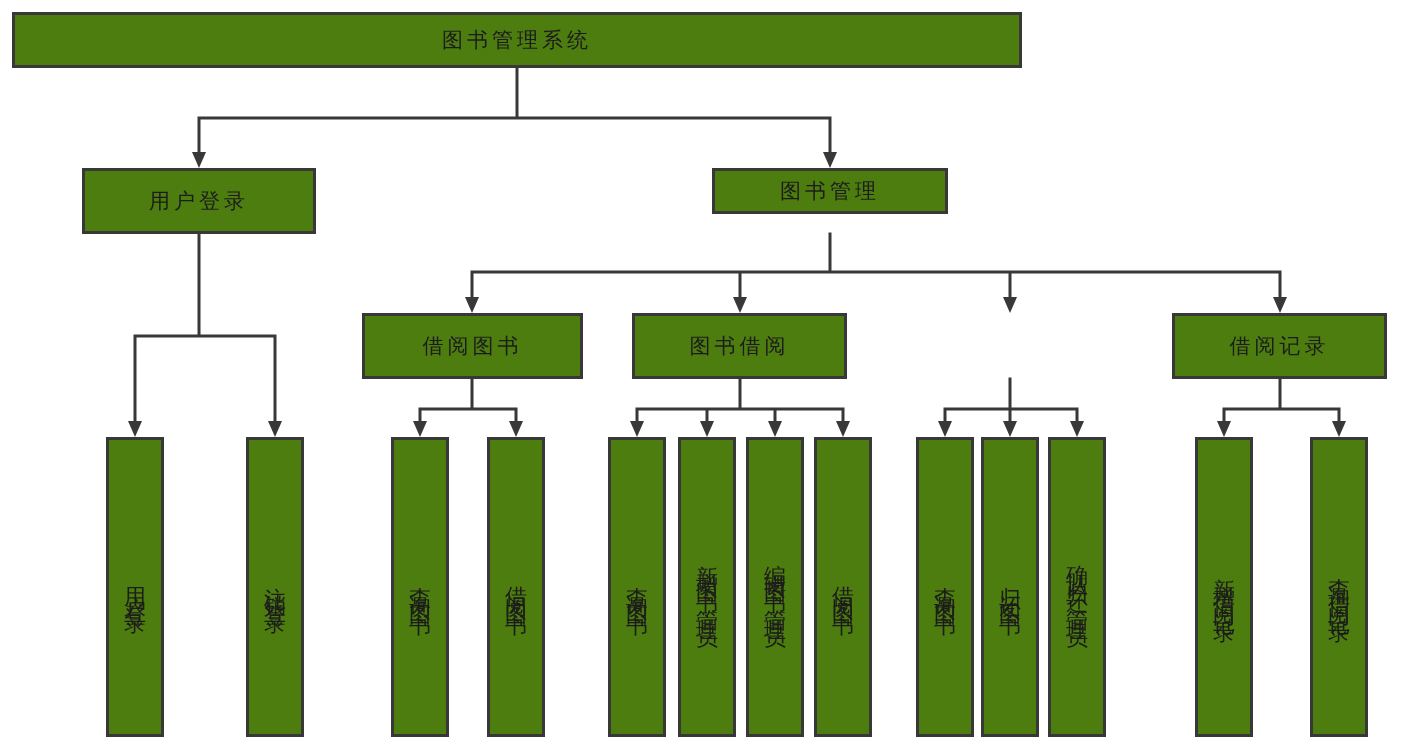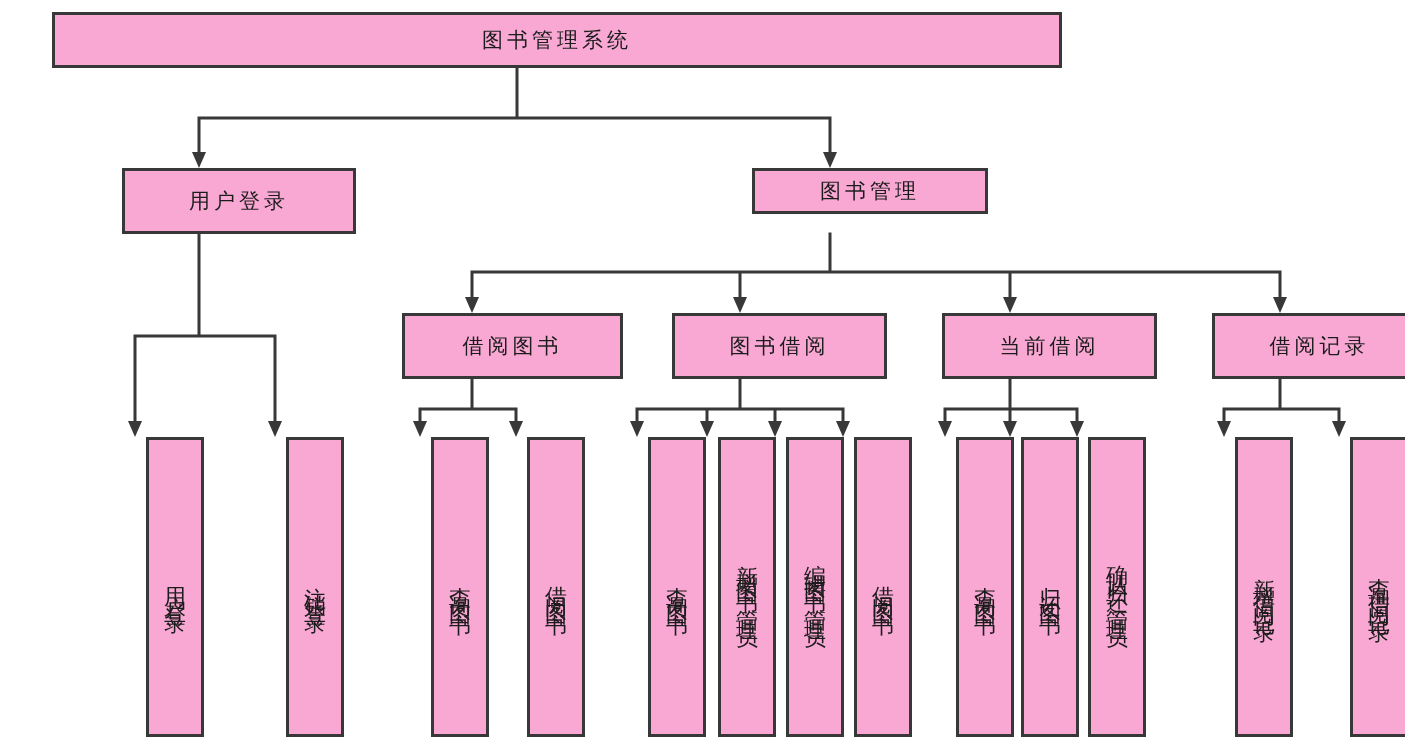--- a/index.html
+++ b/index.html
@@ -15,25 +15,24 @@
     width:1405px; height:747px; overflow:hidden;
   }
   .canvas{
     position:relative; width:1405px; height:747px;
     background:var(--background);
   }
   .connector-svg{ position:absolute; left:0; top:0; width:1405px; height:747px; }
   .connector{ stroke:var(--line); stroke-width:3; fill:none; stroke-linecap:square; }
   .arrowhead{ fill:var(--line); stroke:none; }
   .node{
-    position:absolute; background:#f9a8d4;
+    position:absolute; background:#4d7c0f;
     border:3px solid var(--line);
     display:flex; align-items:center; justify-content:center;
     color:var(--text);
-    margin-left:40px;
   }
   .hnode{ font-size:21px; letter-spacing:4px; white-space:nowrap; }
   .leaf{ width:58px; top:437px; height:300px; }
   .vtext{
     writing-mode:vertical-rl; text-orientation:mixed;
     font-size:22px; letter-spacing:9px; line-height:1;
     color:var(--text);
   }
   .watermark{
     position:absolute; right:7px; top:711px;
@@ -119,23 +118,20 @@
   <div class="node hnode" id="n-book-management">
     <span>图书管理</span>
   </div>
 
   <div class="node hnode" id="n-new-book-rec">
     <span>借阅图书</span>
   </div>
   <div class="node hnode" id="n-book-borrow">
     <span>图书借阅</span>
   </div>
-  <div class="node hnode" id="n-current-borrow">
-    <span>当前借阅</span>
-  </div>
   <div class="node hnode" id="n-borrow-records">
     <span>借阅记录</span>
   </div>
 
   <div class="node leaf" id="l-a1">
     <span class="vtext">用户登录</span>
   </div>
   <div class="node leaf" id="l-a2">
     <span class="vtext">注销登录</span>
   </div>

